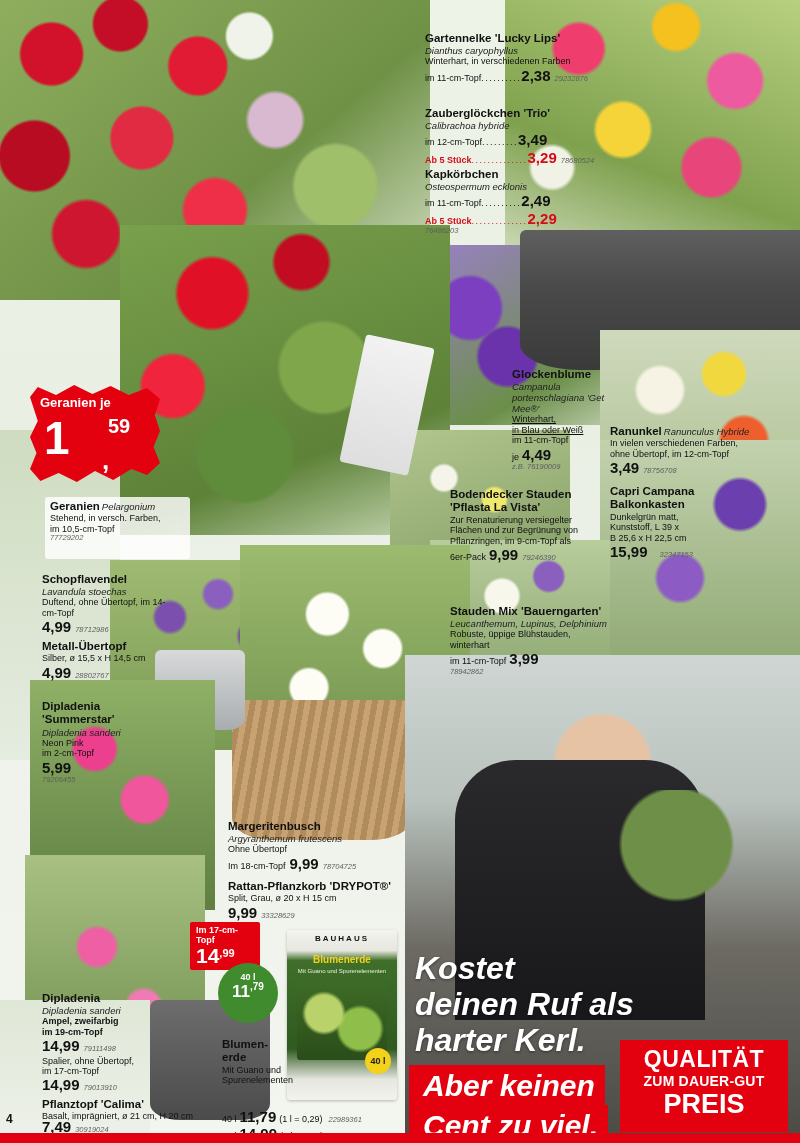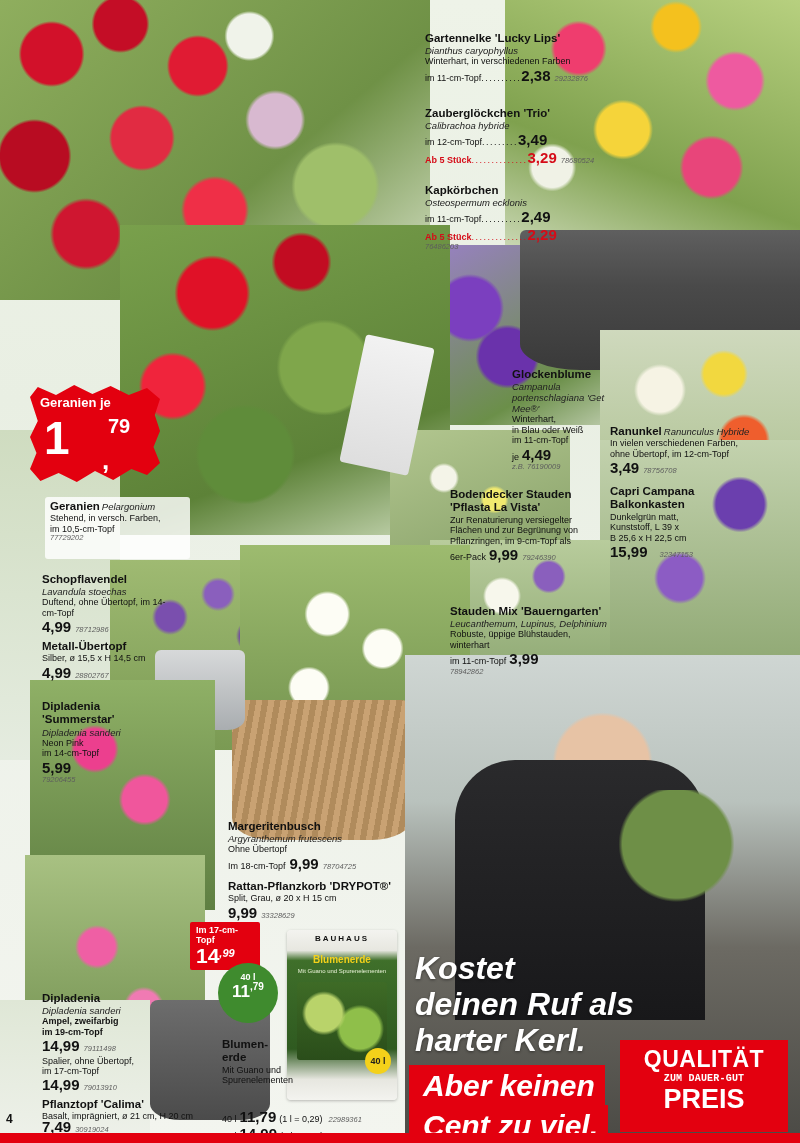--- a/index.html
+++ b/index.html
@@ -144,21 +144,21 @@
   .burst-label{position:absolute;left:10px;top:10px;color:#fff;font-weight:bold;font-size:13px;}
   .burst-price{position:absolute;left:14px;top:26px;color:#fff;font-weight:bold;font-size:46px;letter-spacing:-1px;}
   .burst-cents{position:absolute;left:78px;top:30px;color:#fff;font-weight:bold;font-size:20px;}
   .burst-comma{position:absolute;left:72px;top:60px;color:#fff;font-weight:bold;font-size:26px;}
 
   
   .flag{position:absolute;background:#e3000f;color:#fff;border-radius:2px;
         padding:3px 6px;font-weight:bold;}
   .flag .small{font-size:9px;display:block;font-weight:bold;}
   .flag .big{font-size:21px;line-height:1;}
-  .flag .sup{font-size:11px;vertical-align:super;font-style:italic;}
+  .flag .sup{font-size:11px;vertical-align:super;}
 
   
   .bag{position:absolute;left:287px;top:930px;width:110px;height:170px;
     background:linear-gradient(180deg,#f3f3ef 0%,#e7e7e0 12%,#3f6f2a 18%,#2f5a20 70%,#e7e7e0 88%,#f3f3ef 100%);
     border-radius:4px;box-shadow:0 1px 3px rgba(0,0,0,.25);}
   .bag-top{position:absolute;left:0;top:4px;width:100%;text-align:center;
     font-size:8px;font-weight:bold;letter-spacing:2px;color:#111;}
   .bag-title{position:absolute;left:0;top:24px;width:100%;text-align:center;
     font-size:10px;font-weight:bold;color:#f4d11a;}
   .bag-sub{position:absolute;left:0;top:38px;width:100%;text-align:center;
@@ -181,21 +181,21 @@
   .claim{position:absolute;left:405px;top:950px;width:395px;height:193px;}
   .claim-white{position:absolute;color:#fff;font-weight:bold;font-style:italic;
                text-shadow:0 1px 3px rgba(0,0,0,.45);}
   .claim-red{position:absolute;background:#e3000f;color:#fff;font-weight:bold;
              font-style:italic;padding:4px 10px 6px 14px;}
 
   
   .badge{position:absolute;left:620px;top:1040px;width:168px;height:92px;background:#e3000f;color:#fff;
     text-align:center;}
   .badge .q{font-size:23px;font-weight:bold;letter-spacing:.5px;margin-top:6px;display:block;}
-  .badge .sub{font-size:10px;font-weight:bold;display:block;letter-spacing:.2px;font-family:Liberation Mono, monospace;}
+  .badge .sub{font-size:14px;font-weight:bold;display:block;letter-spacing:.2px;}
   .badge .p{font-size:27px;font-weight:bold;display:block;line-height:1;margin-top:2px;}
 
   
   .pagenum{position:absolute;left:6px;top:1112px;font-size:12px;font-weight:bold;color:#111;}
   .footbar{position:absolute;left:0;bottom:0;width:100%;height:10px;background:#e3000f;}
 
   .price-line{display:flex;align-items:baseline;}
   .price-line .lbl{font-size:9px;}
   .price-line .dot{flex:0 0 auto;font-size:9px;letter-spacing:1.5px;}
   .ab5{color:#d50c18;font-size:9px;font-weight:bold;}
@@ -251,40 +251,40 @@
       <span class="price">3,49</span>
     </div>
     <div class="price-line">
       <span class="ab5">Ab 5 Stück</span>
       <span class="dot" style="color:#d50c18;">..............</span>
       <span class="price-red">3,29</span>
       <span class="artnr" style="margin-left:4px;">78680524</span>
     </div>
   </div>
 
-  <div class="txt" style="left:425px;top:168px;width:180px;margin-top:16px;">
+  <div class="txt" style="left:425px;top:168px;width:180px;">
     <div class="name">Kapkörbchen</div>
     <div class="lat">Osteospermum ecklonis</div>
     <div class="price-line">
       <span class="lbl">im 11-cm-Topf</span>
       <span class="dot">..........</span>
       <span class="price">2,49</span>
     </div>
     <div class="price-line">
       <span class="ab5">Ab 5 Stück</span>
       <span class="dot" style="color:#d50c18;">..............</span>
       <span class="price-red">2,29</span>
     </div>
     <div class="artnr">76486203</div>
   </div>
 
   <div class="txt" style="left:512px;top:368px;width:105px;">
     <div class="name">Glockenblume</div>
     <div class="lat" style="white-space:pre-line;">Campanula portenschlagiana 'Get Mee®'</div>
-    <div class="desc" style="white-space:pre-line;">Winterhart,
+    <div class="desc" style="white-space:pre-line;text-decoration:underline;">Winterhart,
 in Blau oder Weiß</div>
     <div class="desc">im 11-cm-Topf</div>
     <div class="price-line">
       <span class="lbl" style="margin-right:3px;">je</span>
       <span class="price">4,49</span>
     </div>
     <div class="artnr">z.B. 76190009</div>
   </div>
 
   <div class="txt" style="left:610px;top:425px;width:165px;">
@@ -332,21 +332,21 @@
       <span class="lbl" style="margin-right:3px;">im 11-cm-Topf</span>
       <span class="price">3,99</span>
     </div>
     <div class="artnr">78942862</div>
   </div>
 
   <div class="burst">
     <div class="burst-bg"></div>
     <div class="burst-label">Geranien je</div>
     <div class="burst-price">1</div>
-    <div class="burst-cents">79</div>
+    <div class="burst-cents">59</div>
     <div class="burst-comma">,</div>
   </div>
 
   <div class="white-card" style="left:45px;top:497px;width:145px;height:62px;"></div>
   <div class="txt" style="left:50px;top:500px;width:140px;">
     <div class="row">
       <span class="name">Geranien</span>
       <span class="lat">Pelargonium</span>
     </div>
     <div class="desc" style="white-space:pre-line;">Stehend, in versch. Farben,
@@ -370,21 +370,21 @@
     <div class="price-line">
       <span class="price">4,99</span>
       <span class="artnr" style="margin-left:4px;">28802767</span>
     </div>
   </div>
 
   <div class="txt" style="left:42px;top:700px;width:110px;">
     <div class="name">Dipladenia 'Summerstar'</div>
     <div class="lat">Dipladenia sanderi</div>
     <div class="desc" style="white-space:pre-line;">Neon Pink
-im 14-cm-Topf</div>
+im 2-cm-Topf</div>
     <div class="price">5,99</div>
     <div class="artnr">79206455</div>
   </div>
 
   <div class="txt" style="left:228px;top:820px;width:185px;">
     <div class="name">Margeritenbusch</div>
     <div class="lat">Argyranthemum frutescens</div>
     <div class="desc">Ohne Übertopf</div>
     <div class="price-line">
       <span class="lbl" style="margin-right:4px;">Im 18-cm-Topf</span>

